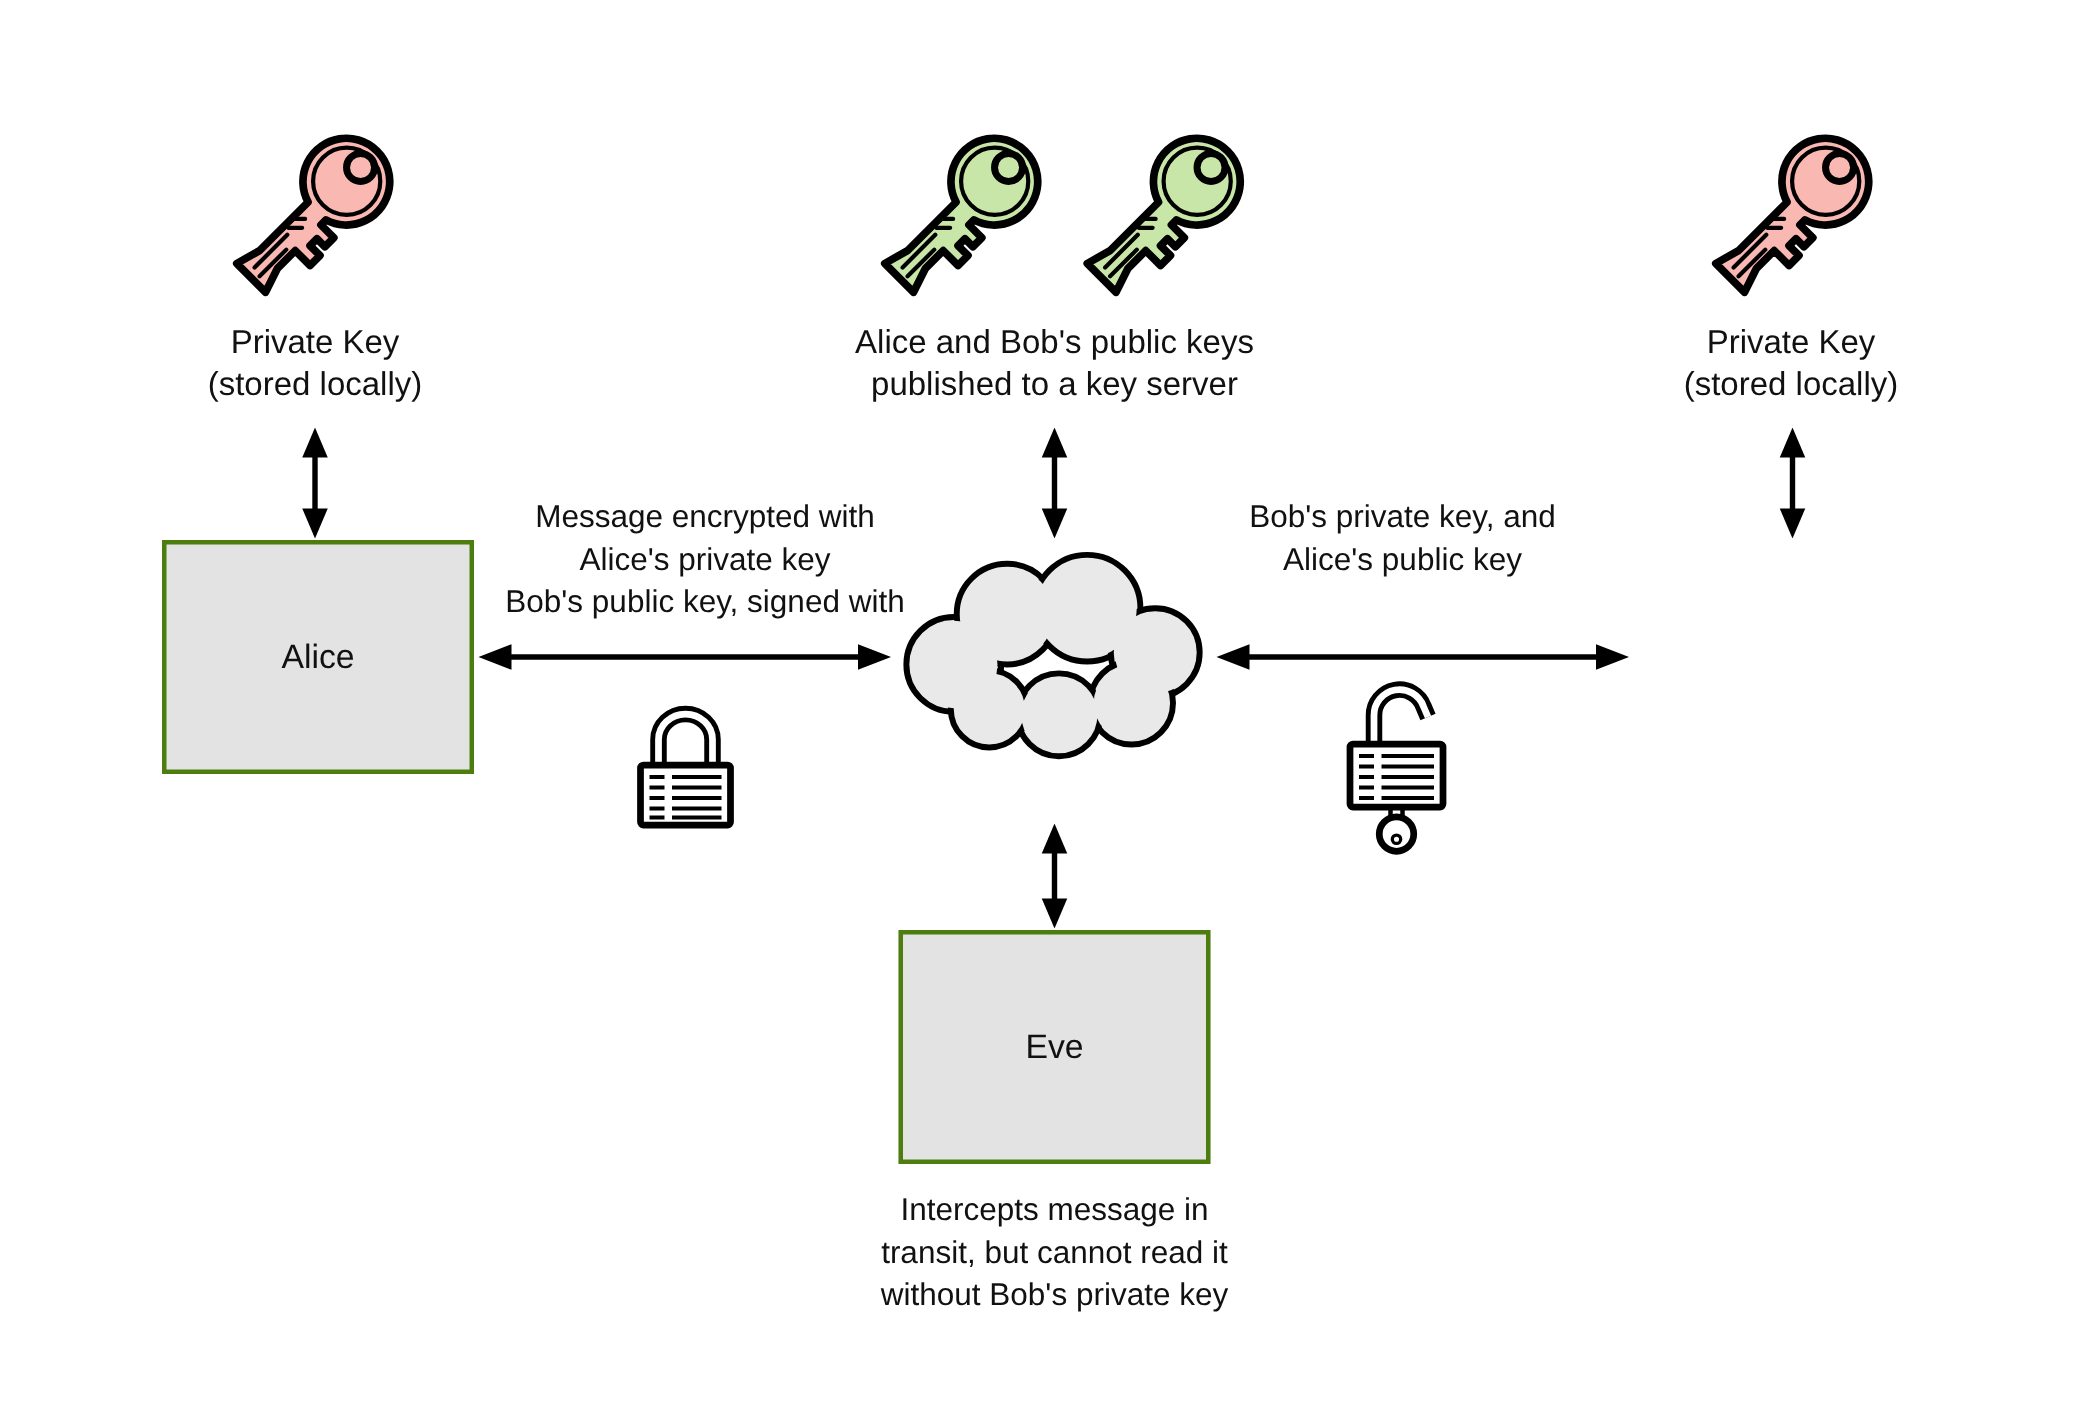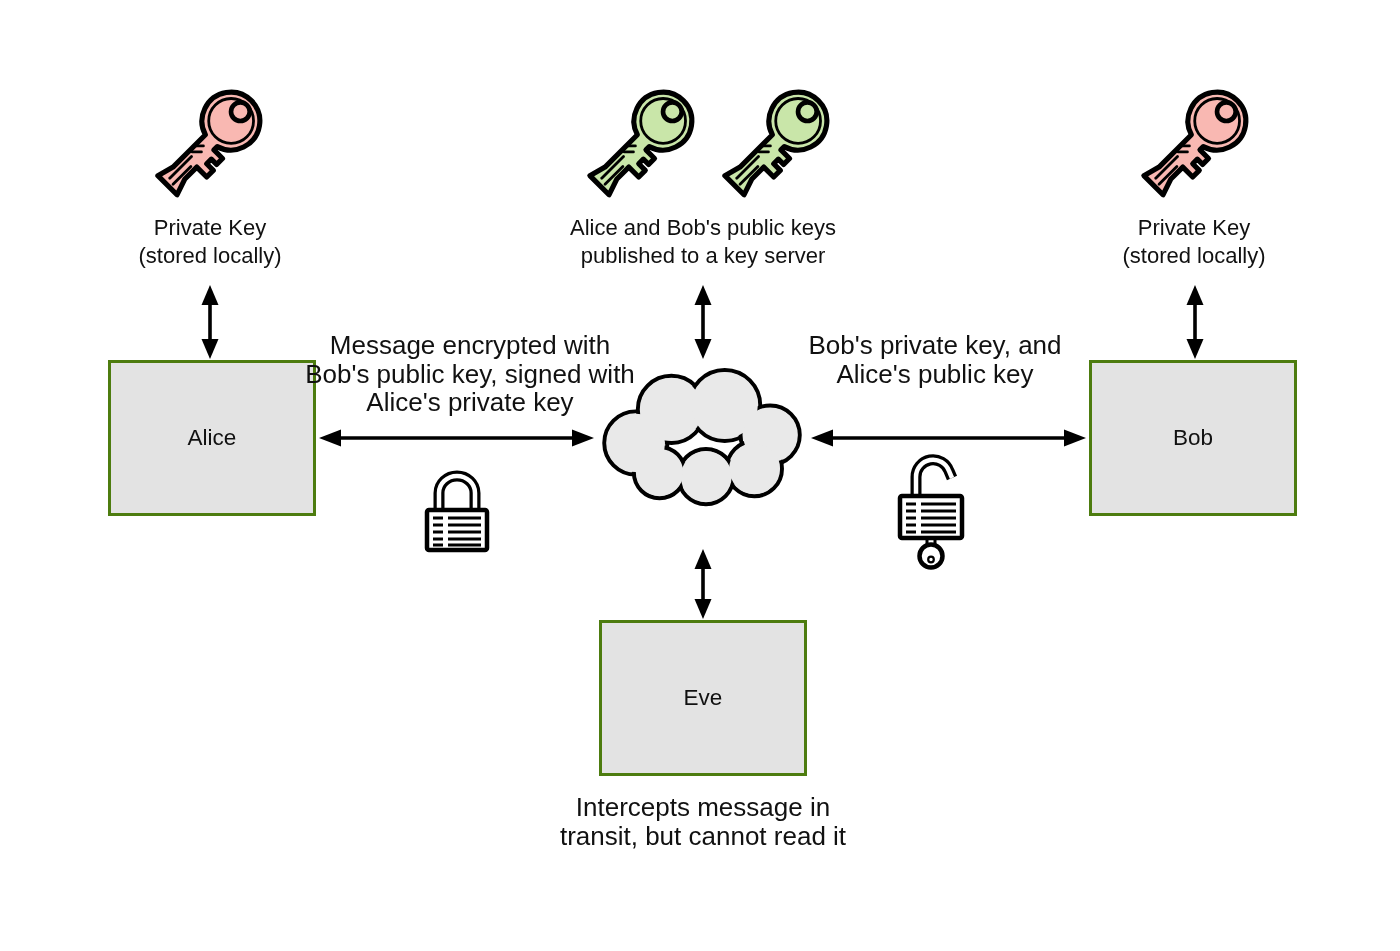--- a/index.html
+++ b/index.html
@@ -6,21 +6,21 @@
   .canvas{
     position:relative;width:1400px;height:951px;overflow:hidden;
     font-family:"Liberation Sans", sans-serif;
     padding-left:24px;
   }
   .abs{position:absolute;}
   .caption{
     position:absolute;text-align:center;font-size:22px;line-height:28px;
   }
   .note{
-    position:absolute;text-align:center;font-size:26px;line-height:28.5px;
+    position:absolute;text-align:center;font-size:21px;line-height:28.5px;
   }
   .box{
     position:absolute;width:208px;height:156px;border:3px solid #4d7c0f;
     display:flex;align-items:center;justify-content:center;
     font-size:22.5px;box-sizing:border-box;
   }
   svg{display:block;}
 </style>
 </head>
 <body style="background: rgb(255, 255, 255);">
@@ -103,23 +103,20 @@
       <use href="#sym-varrow74"></use>
     </svg>
   <svg class="abs" style="left:1181px;top:285px" width="28" height="74">
       <use href="#sym-varrow74"></use>
     </svg>
 
   <div class="box" style="left: 108px; top: 360px; background: rgb(227, 227, 227);">
     <span>Alice</span>
   </div>
 
-  <div class="box" style="left: 1089px; top: 360px; background: rgb(227, 227, 227);">
-    <span>Bob</span>
-  </div>
 
   <div class="box" style="left: 599px; top: 620px; background: rgb(227, 227, 227); align-items: center;">
     <span>Eve</span>
   </div>
 
   <svg class="abs" style="left:594px;top:362px" width="218" height="158" viewBox="0 0 220 160">
     <g stroke="#000" stroke-width="4" style="fill: rgb(233, 233, 233);">
       <circle cx="42" cy="82" r="32"></circle>
       <circle cx="78" cy="48" r="34"></circle>
       <circle cx="132" cy="44" r="36"></circle>
@@ -145,32 +142,33 @@
   <svg class="abs" style="left:810px;top:424px" width="277" height="28">
       <use href="#sym-harrow"></use>
     </svg>
 
   <svg class="abs" style="left:689px;top:549px" width="28" height="70">
       <use href="#sym-varrow70"></use>
     </svg>
 
   <div class="note" style="left:300px;top:331px;width:340px">
     <div>Message encrypted with</div>
+    <div>Alice's private key</div>
     <div>Bob's public key, signed with</div>
-    <div>Alice's private key</div>
   </div>
 
   <div class="note" style="left:765px;top:331px;width:340px">
     <div>Bob's private key, and</div>
     <div>Alice's public key</div>
   </div>
 
   <div class="note" style="left:528px;top:793px;width:350px">
     <div>Intercepts message in</div>
     <div>transit, but cannot read it</div>
+    <div>without Bob's private key</div>
   </div>
 
   <svg class="abs" style="left:421px;top:463px" width="72" height="90" viewBox="0 0 72 90">
     <path d="M 18 52 V 30 A 18 17 0 0 1 54 30 V 52" fill="none" stroke="#000" stroke-width="11"></path>
     <path d="M 18 52 V 30 A 18 17 0 0 1 54 30 V 52" fill="none" stroke-width="4.5" style="stroke: rgb(255, 255, 255);"></path>
     <rect x="6" y="47" width="60" height="40" rx="2" stroke="#000" stroke-width="4.5" style="fill: rgb(255, 255, 255);"></rect>
     <g stroke="#000" stroke-width="2.8" fill="none">
       <path d="M 12 55 H 22 M 27 55 H 60"></path>
       <path d="M 12 62 H 22 M 27 62 H 60"></path>
       <path d="M 12 69 H 22 M 27 69 H 60"></path>

